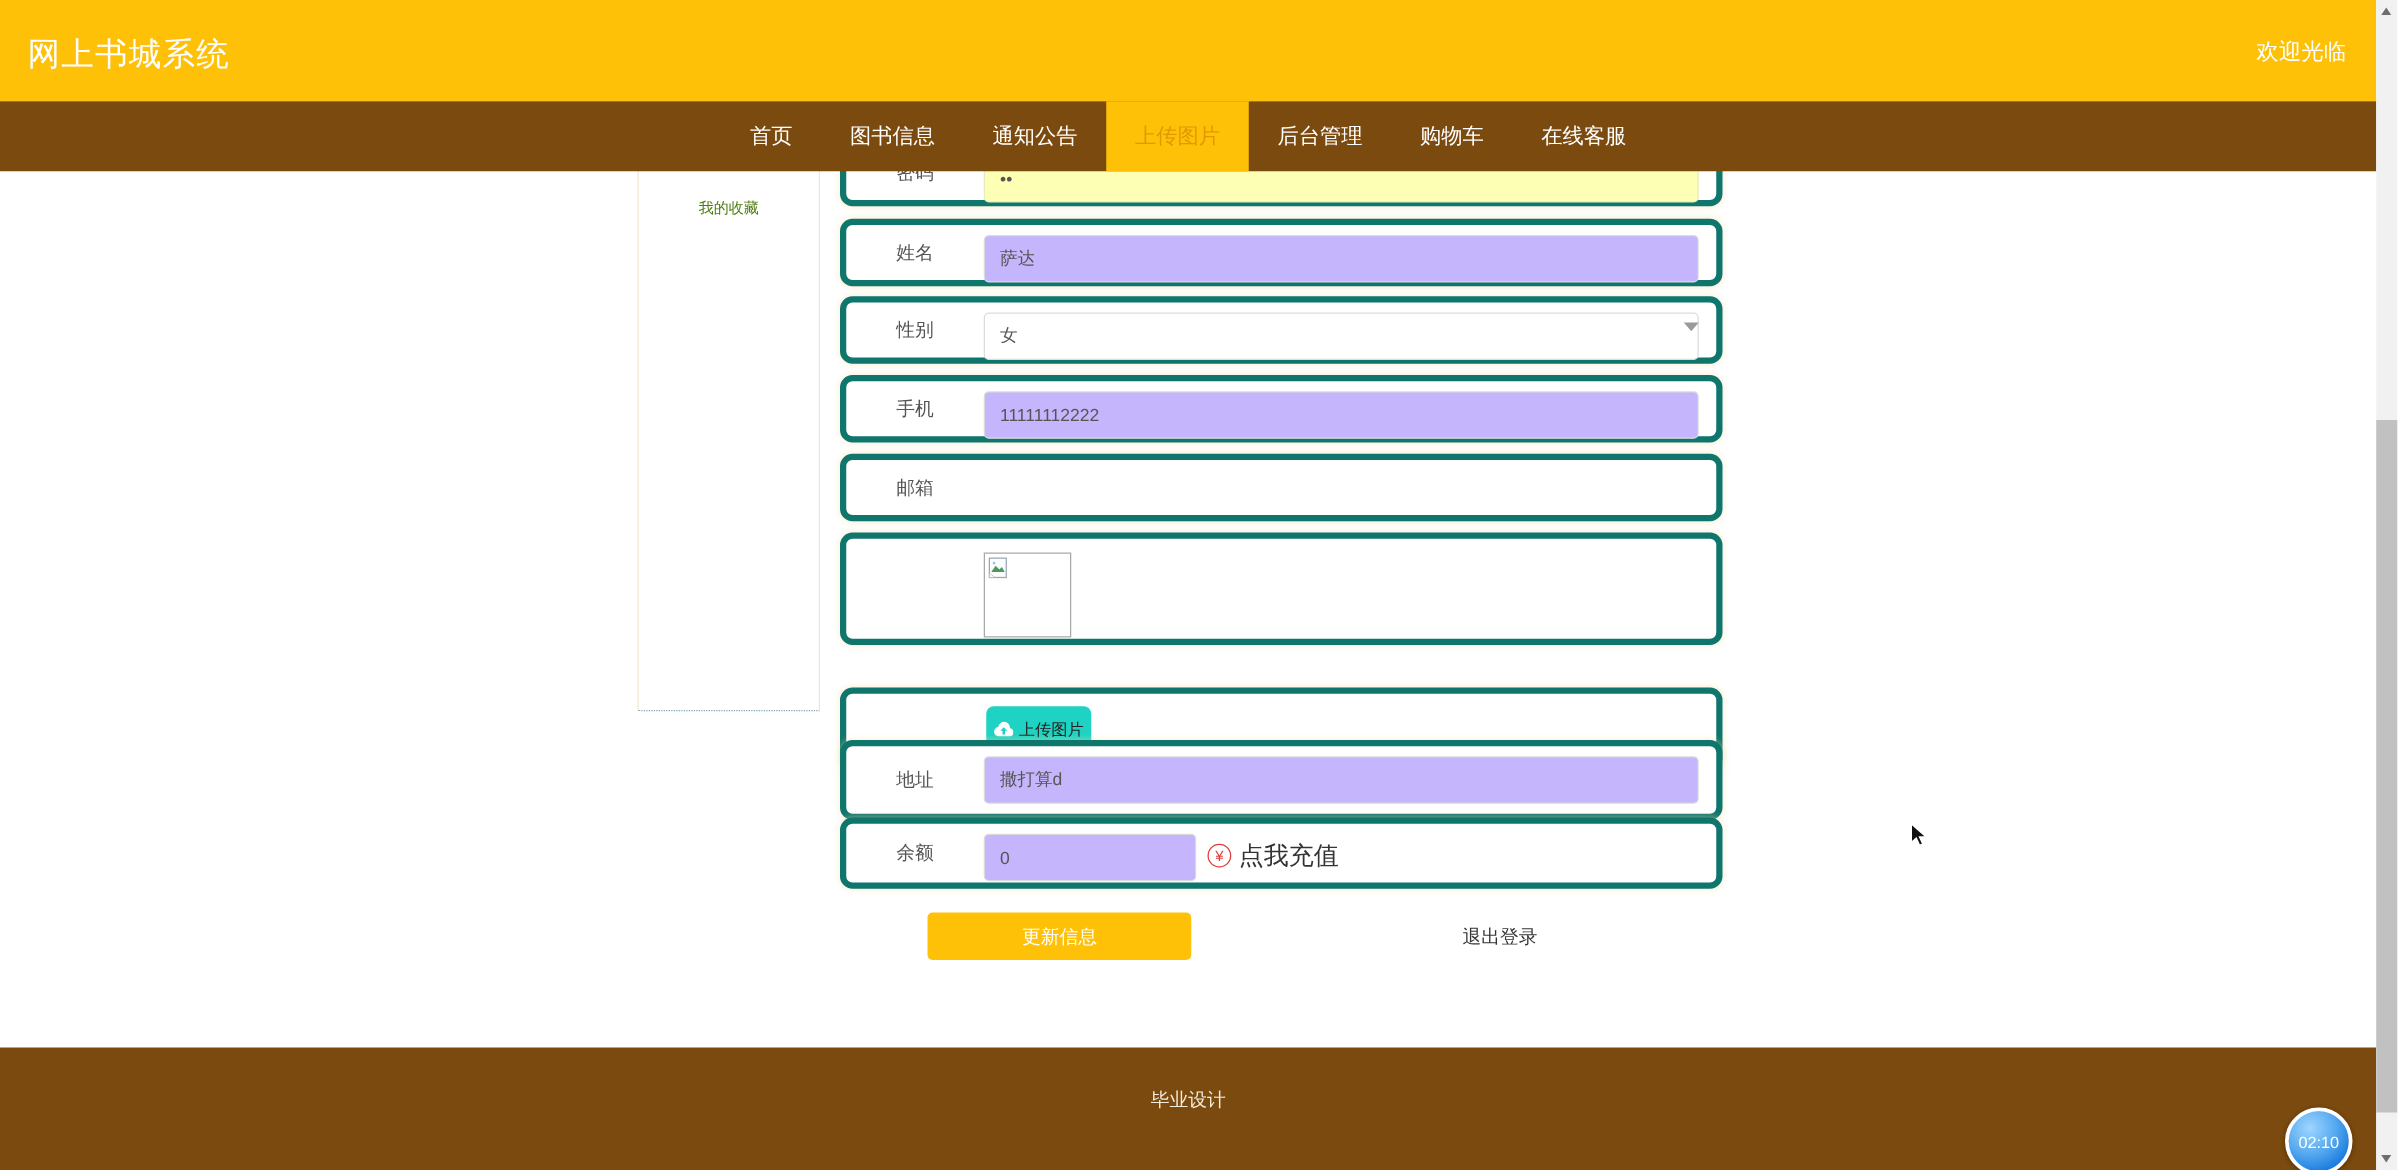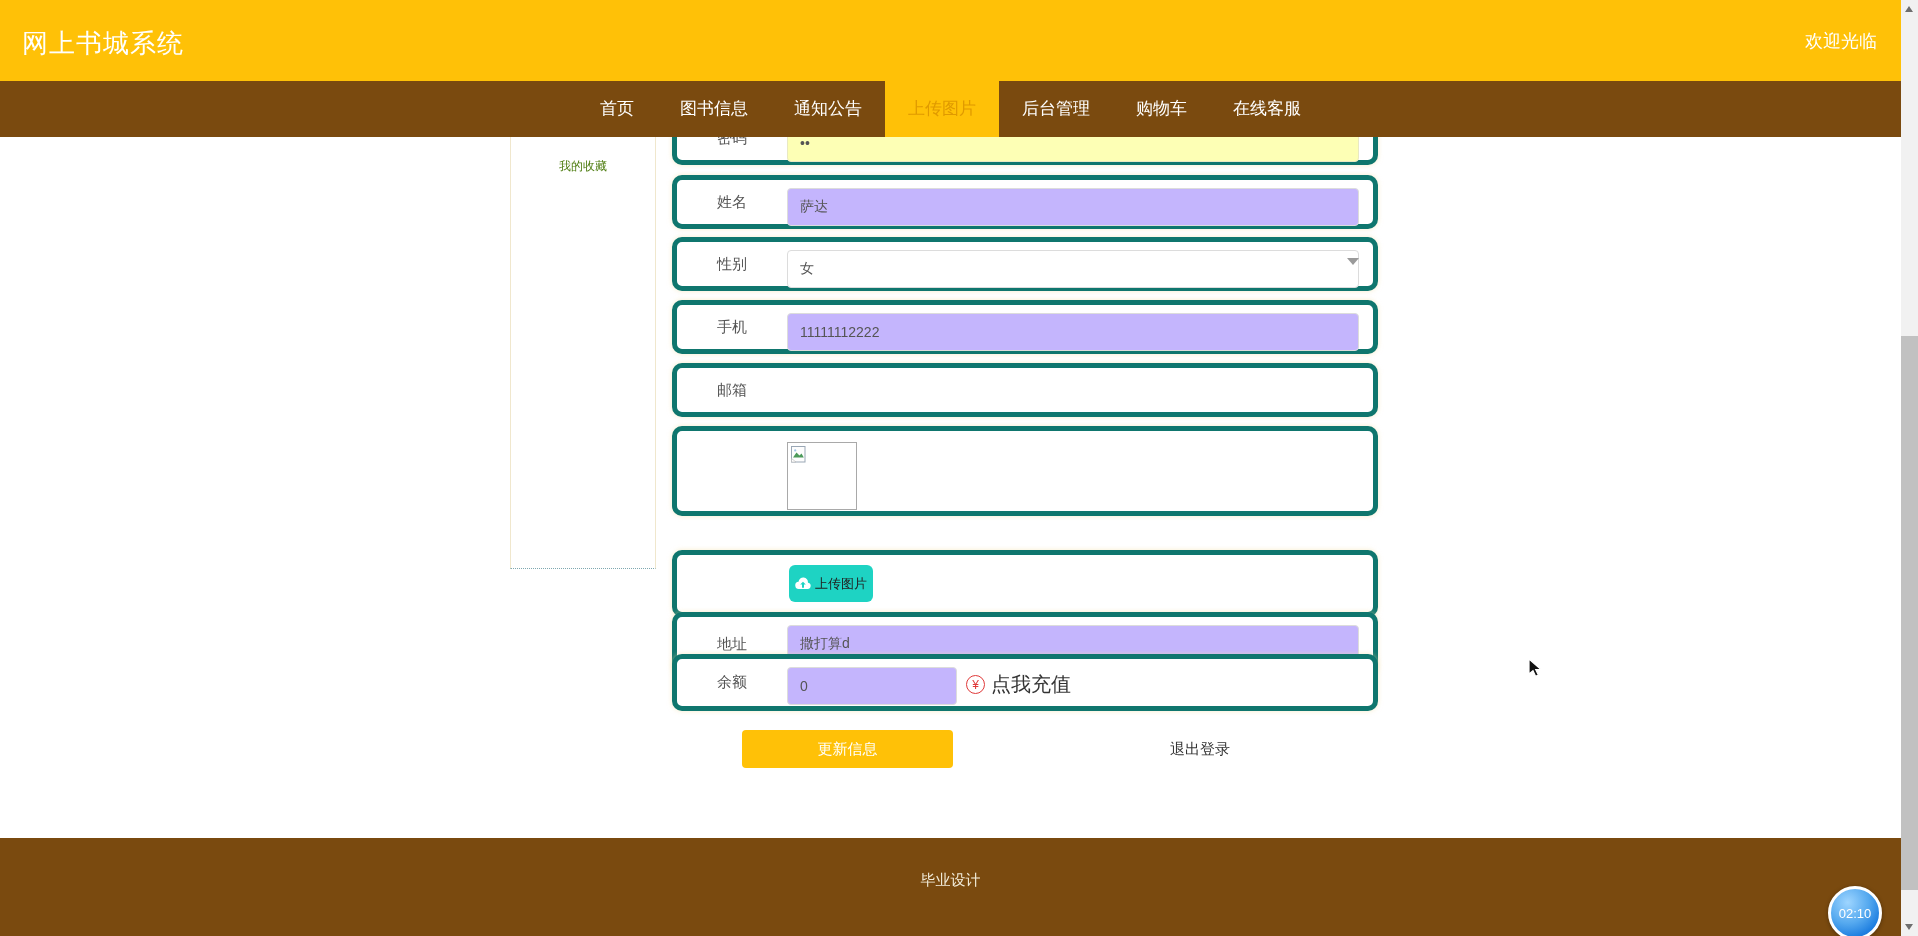--- a/index.html
+++ b/index.html
@@ -34,21 +34,21 @@
     border:1px solid #dcdcdc; border-radius:4px; padding:0 12px; font-size:14px; color:#555;
     font-family:"Liberation Sans","DejaVu Sans",sans-serif; background:#c4b5fd; outline:none; }
   .box-password { top:111px; height:54px; }
   .box-password .field-input { background:#fdffb5; border-color:#e9e9c2; }
   .box-name    { top:175px; height:54px; }
   .box-gender  { top:237px; height:54px; }
   .box-phone   { top:300px; height:54px;padding-left:32px; }
   .box-email   { top:363px; height:54px; }
   .box-avatar  { top:426px; height:90px; }
   .box-upload  { top:550px; height:67px; }
-  .box-address { top:612px; height:64px; }
+  .box-address { top:592px; height:64px; }
   .box-balance { top:654px; height:57px; }
 
   .select-box { display:flex; align-items:center; background:#fff; cursor:pointer; }
   .select-caret { position:absolute; right:14px; top:16px; width:0; height:0;
     border-left:6px solid transparent; border-right:6px solid transparent; border-top:7px solid #9a9a9a; }
 
   .avatar-placeholder { position:absolute; left:110px; top:11px; width:70px; height:68px;
     background:#fff; border:1px solid #a9a9a9; }
   .avatar-placeholder svg { margin:2px 0 0 2px; }
 

